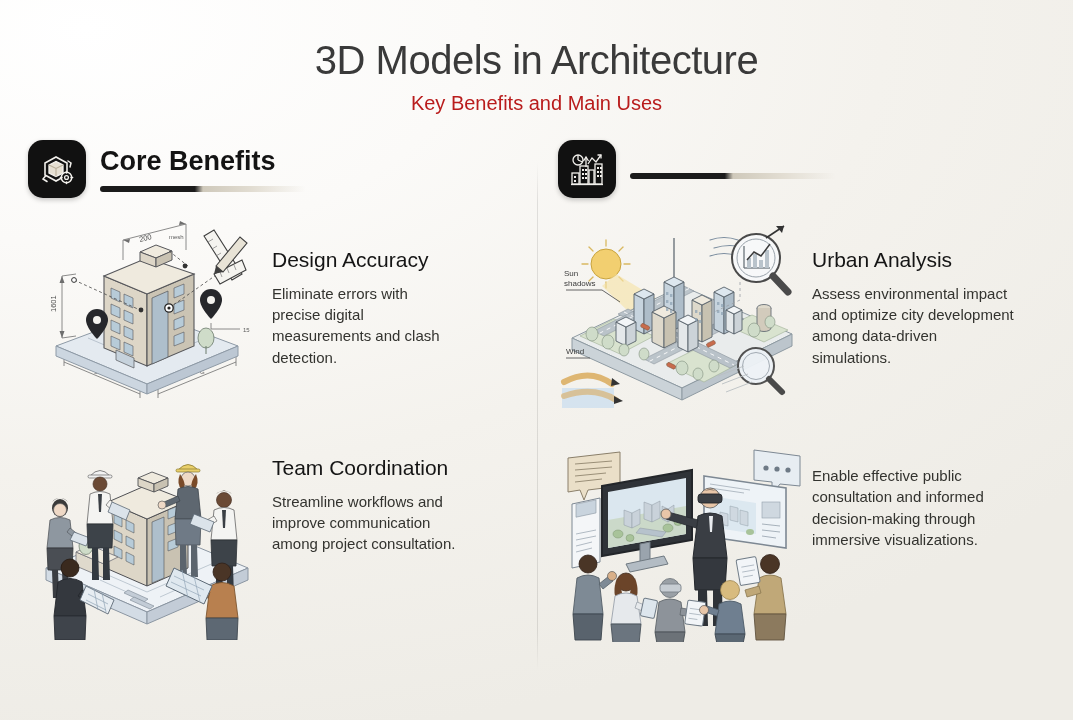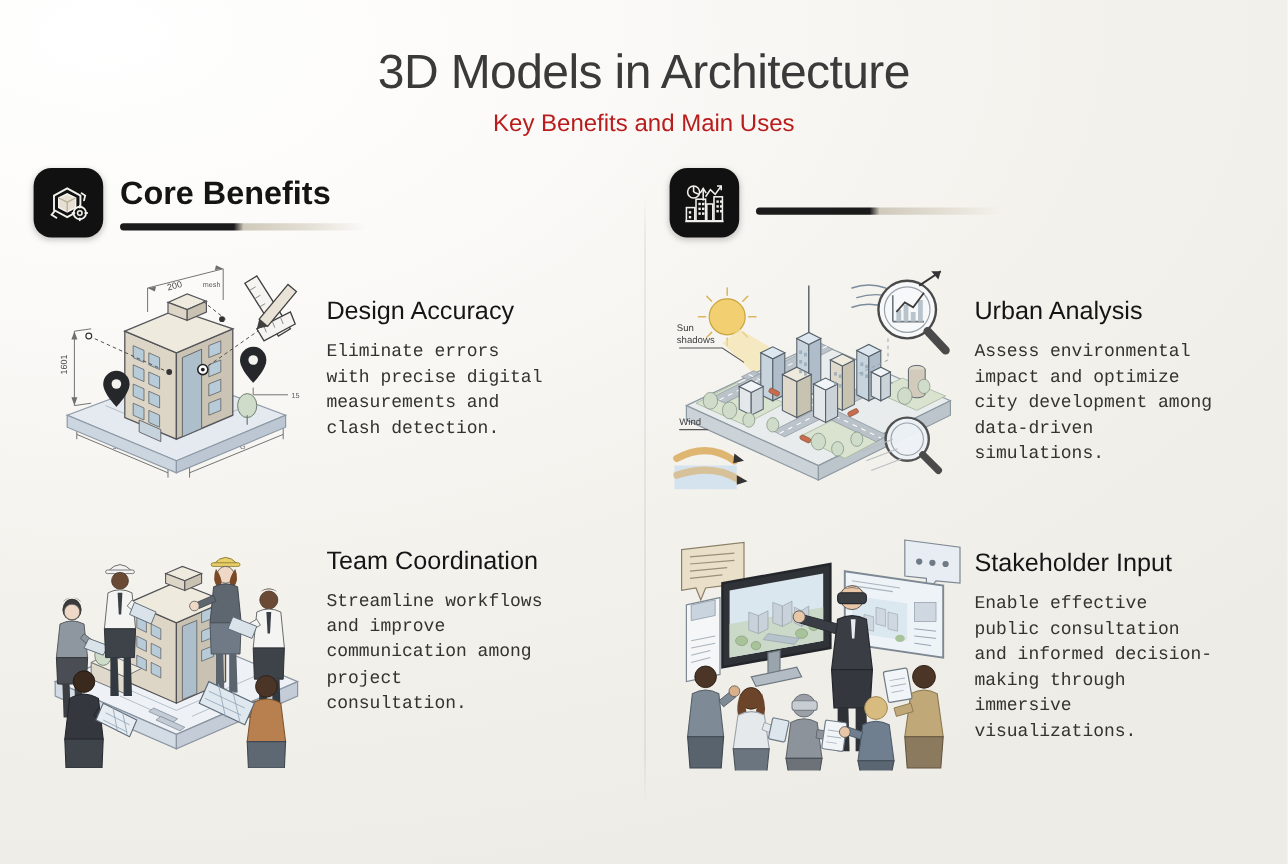--- a/index.html
+++ b/index.html
@@ -50,21 +50,21 @@
   .sec-head.benefits .accent-bar { width:206px; }
   .sec-head.uses .accent-bar { width:206px; }
 
   
   .feature { display:flex; align-items:flex-start; gap:6px; margin-top:18px; }
   .feature.second { margin-top:34px; }
   .art { flex:0 0 auto; }
   .ftext { padding-top:30px; }
   .ftext.tall { padding-top:14px; }
   .fhead { font-size:21px; font-weight:normal; color:#151515; line-height:1.32; }
-  .fbody { font-size:15px; color:#33332f; line-height:1.42; margin-top:9px;font-family:Liberation Mono, monospace; }
+  .fbody { font-size:15px; color:#33332f; line-height:1.42; margin-top:9px; }
 
   .col.right .fhead { font-size:21px; }
   .col.right .fbody { width:205px; }
   .col.left  .fbody { width:188px; }
 
   svg { display:block; }
 </style>
 </head>
 <body>
 
@@ -696,18 +696,17 @@
             <rect x="178" y="118" width="20" height="26" rx="1.5" fill="#f2f5f8" stroke="#6f7b86" stroke-width="1" transform="rotate(-10 178 118)"></rect>
             <g stroke="#a9b3bd" stroke-width="0.8" transform="rotate(-10 178 118)">
               <line x1="182" y1="126" x2="195" y2="126"></line>
                 <line x1="182" y1="131" x2="195" y2="131"></line>
               <line x1="182" y1="136" x2="192" y2="136"></line>
             </g>
           </g>
         </svg>
       </div>
       <div class="ftext tall">
-        <div class="fhead">Stakeholder Input</div>
         <div class="fbody">Enable effective public consultation and informed decision-making through immersive visualizations.</div>
       </div>
     </div>
   </div>
 </div>
 
 </body></html>

